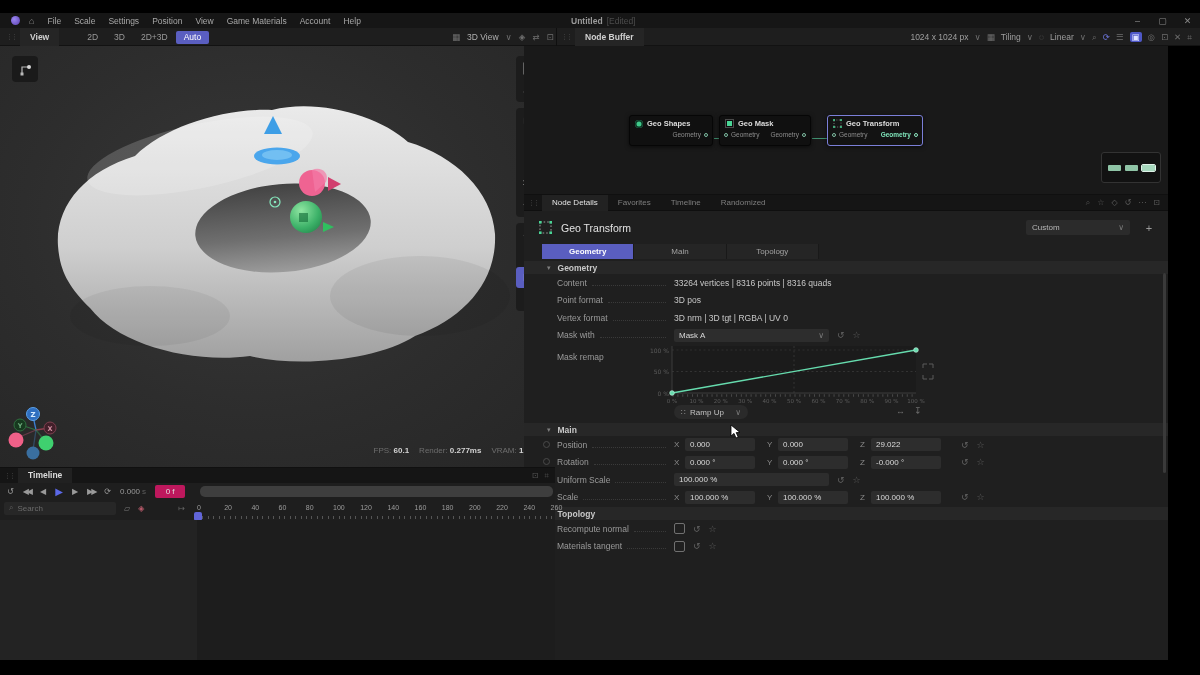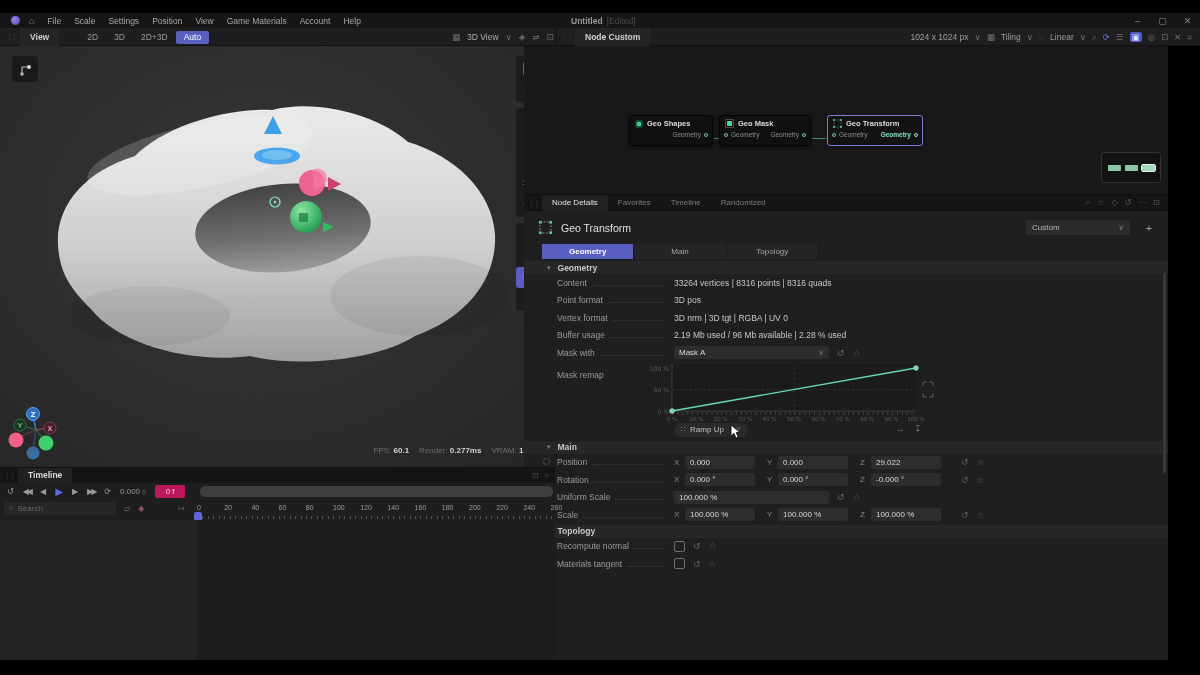--- a/index.html
+++ b/index.html
@@ -154,21 +154,21 @@
     <div class="tb-mid">
       <span class="icn">▦</span>
       <span>3D View</span>
       <span class="icn">∨</span>
       <span class="icn">◈</span>
       <span class="icn">⇄</span>
       <span class="icn">⊡</span>
     </div>
     <div class="tb-right">
       <span class="drag">⋮⋮</span>
-      <span class="panel-tab">Node Custom</span>
+      <span class="panel-tab">Node Buffer</span>
       <span class="cluster">
         <span>1024 x 1024 px</span>
         <span class="icn">∨</span>
         <span class="icn">▦</span>
         <span>Tiling</span>
         <span class="icn">∨</span>
         <span class="icn">◌</span>
         <span>Linear</span>
         <span class="icn">∨</span>
         <span class="icn">⌕</span>
@@ -479,27 +479,20 @@
             <span class="lead"></span>
           </span>
         <span class="val">3D pos</span>
       </div>
       <div class="row">
         <span class="lbl">
             <span>Vertex format</span>
             <span class="lead"></span>
           </span>
         <span class="val">3D nrm  |  3D tgt  |  RGBA  |  UV 0</span>
-      </div>
-      <div class="row">
-        <span class="lbl">
-            <span>Buffer usage</span>
-            <span class="lead"></span>
-          </span>
-        <span class="val">2.19 Mb used / 96 Mb available | 2.28 % used</span>
       </div>
       <div class="row">
         <span class="lbl">
             <span>Mask with</span>
             <span class="lead"></span>
           </span>
         <span class="fld w155" style="justify-content:space-between">
             <span>Mask A</span>
             <span style="color:#7a7a7a">∨</span>
           </span>

